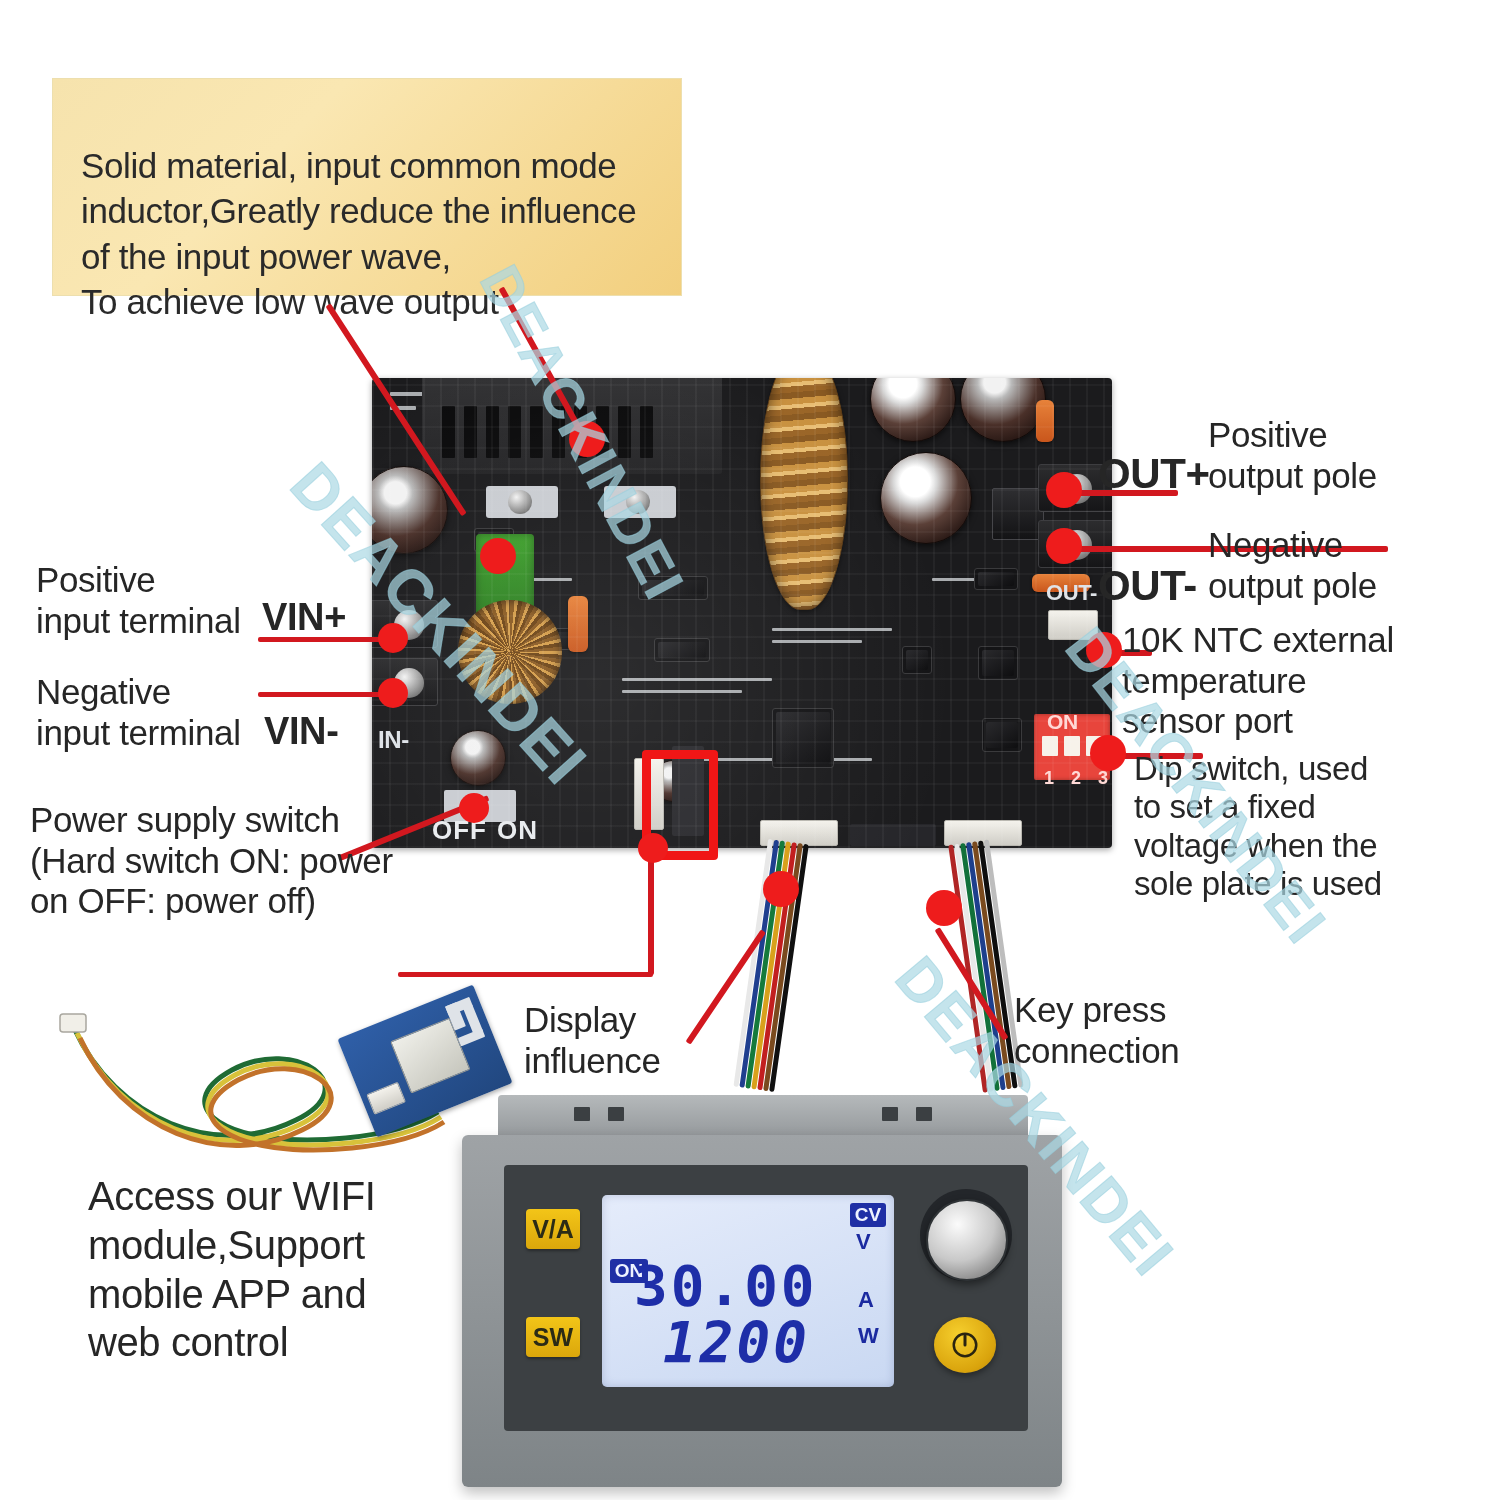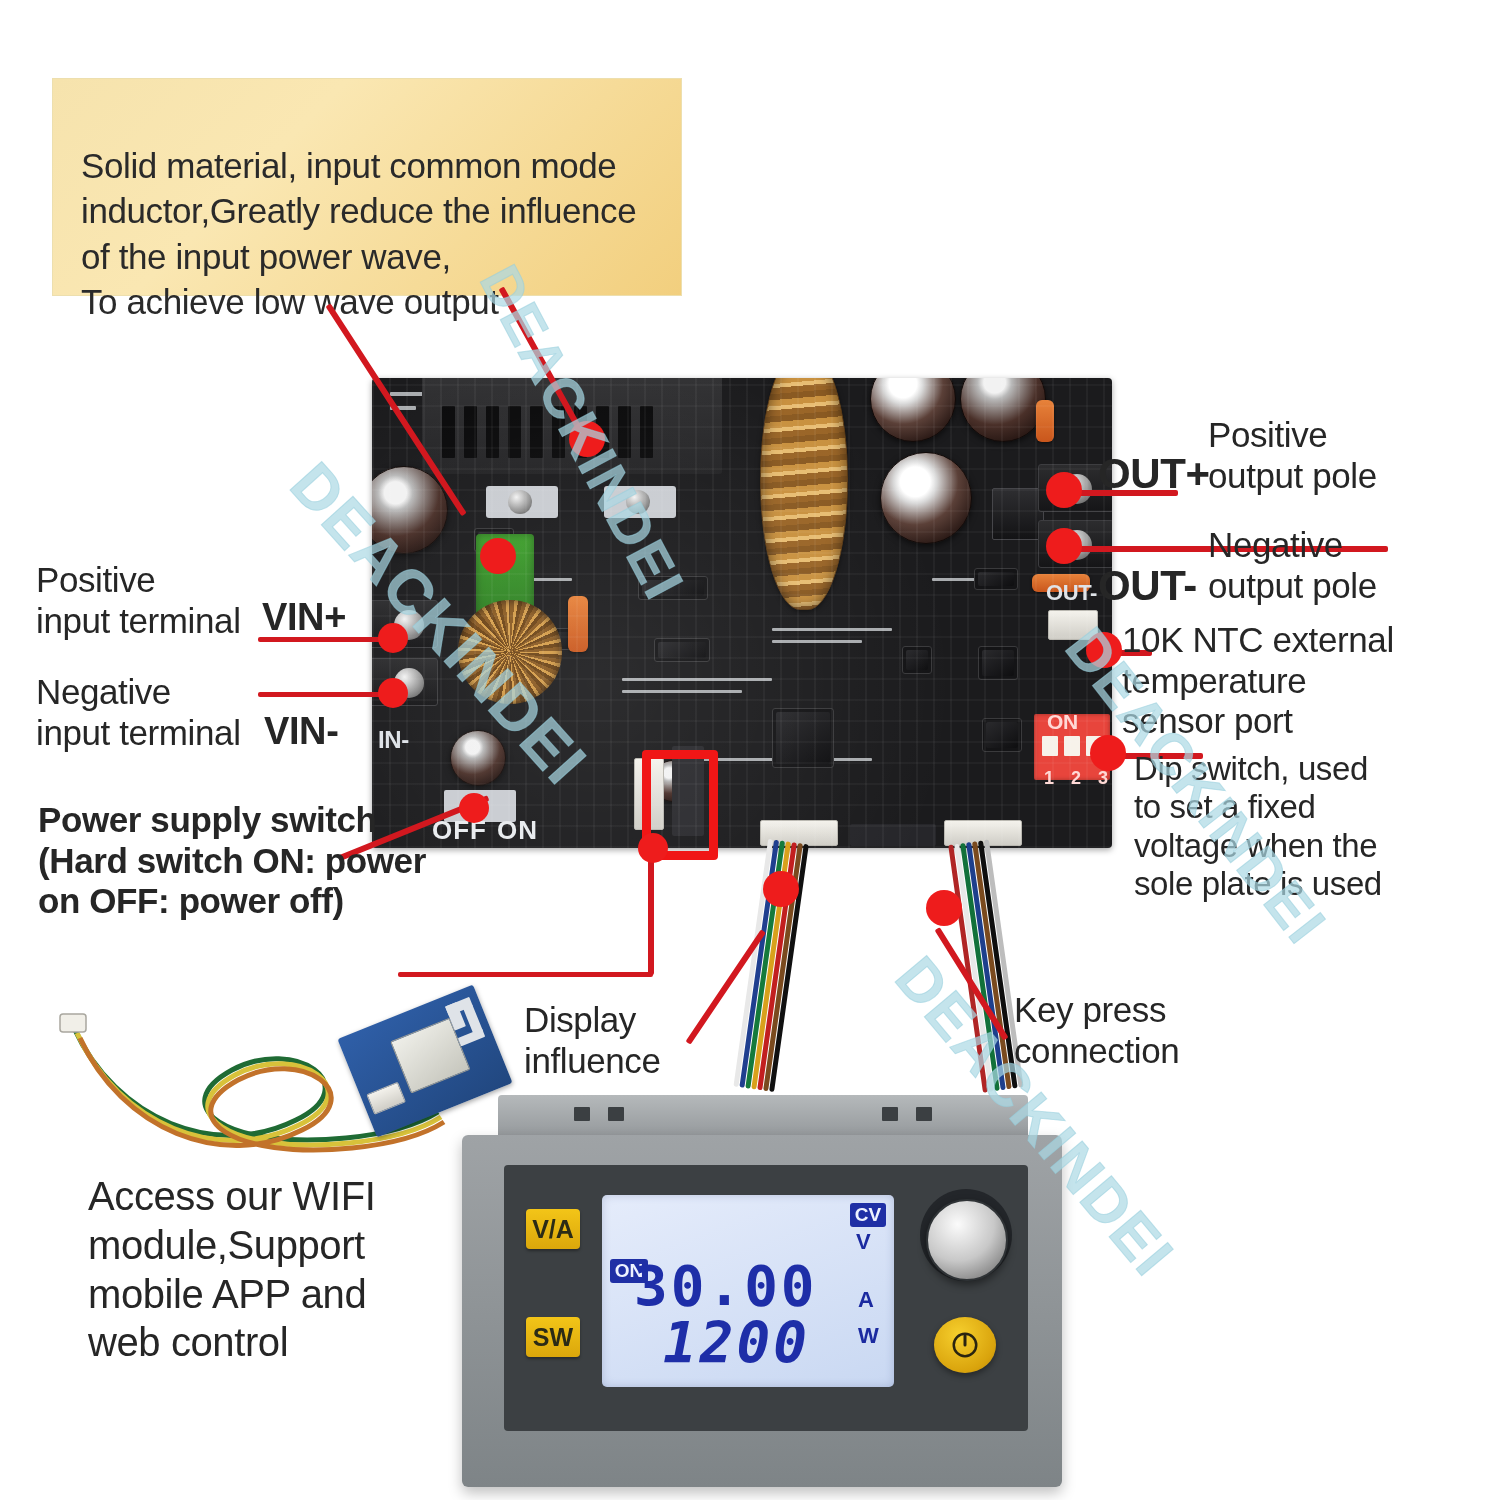--- a/index.html
+++ b/index.html
@@ -352,21 +352,21 @@
 
 
   <div class="ann" style="left:36px; top:560px; width:260px;">Positive
 input terminal</div>
   <div class="ann" style="left:262px; top:595px; font-size:38px; font-weight:bold;">VIN+</div>
 
   <div class="ann" style="left:36px; top:672px; width:300px;">Negative
 input terminal</div>
   <div class="ann" style="left:264px; top:709px; font-size:38px; font-weight:bold;">VIN-</div>
 
-  <div class="ann" style="left:38px; top:800px; width:420px;font-weight:bold;">Power supply switch
+  <div class="ann" style="left:30px; top:800px; width:420px;">Power supply switch
 (Hard switch ON: power
 on OFF: power off)</div>
 
 
   <div class="ann" style="left:524px; top:1000px; width:230px;">Display
 influence</div>
 
   <div class="ann" style="left:1014px; top:990px; width:250px;">Key press
 connection</div>
 

